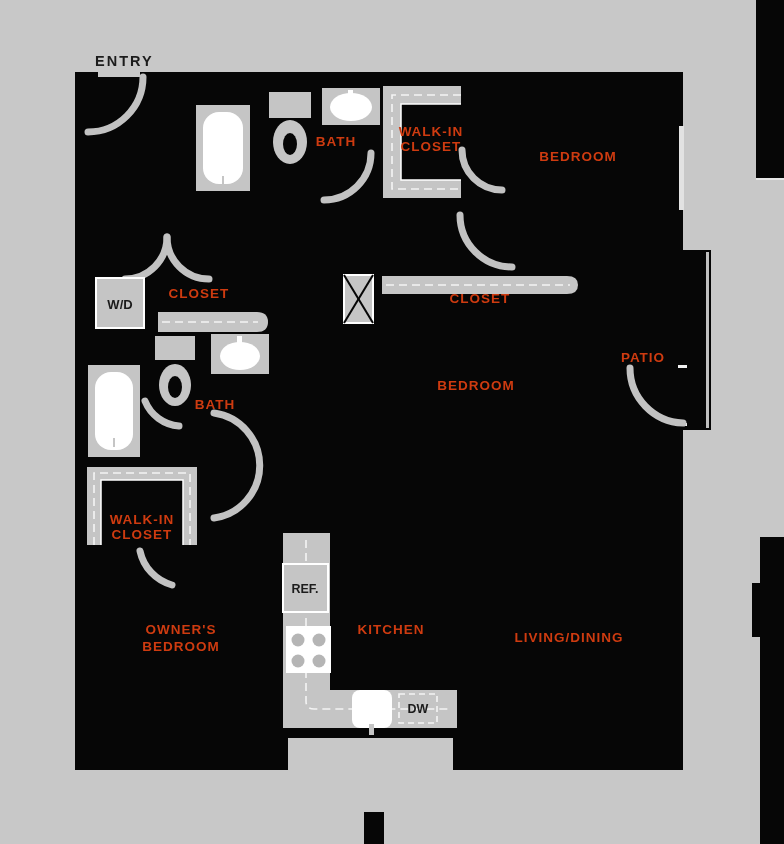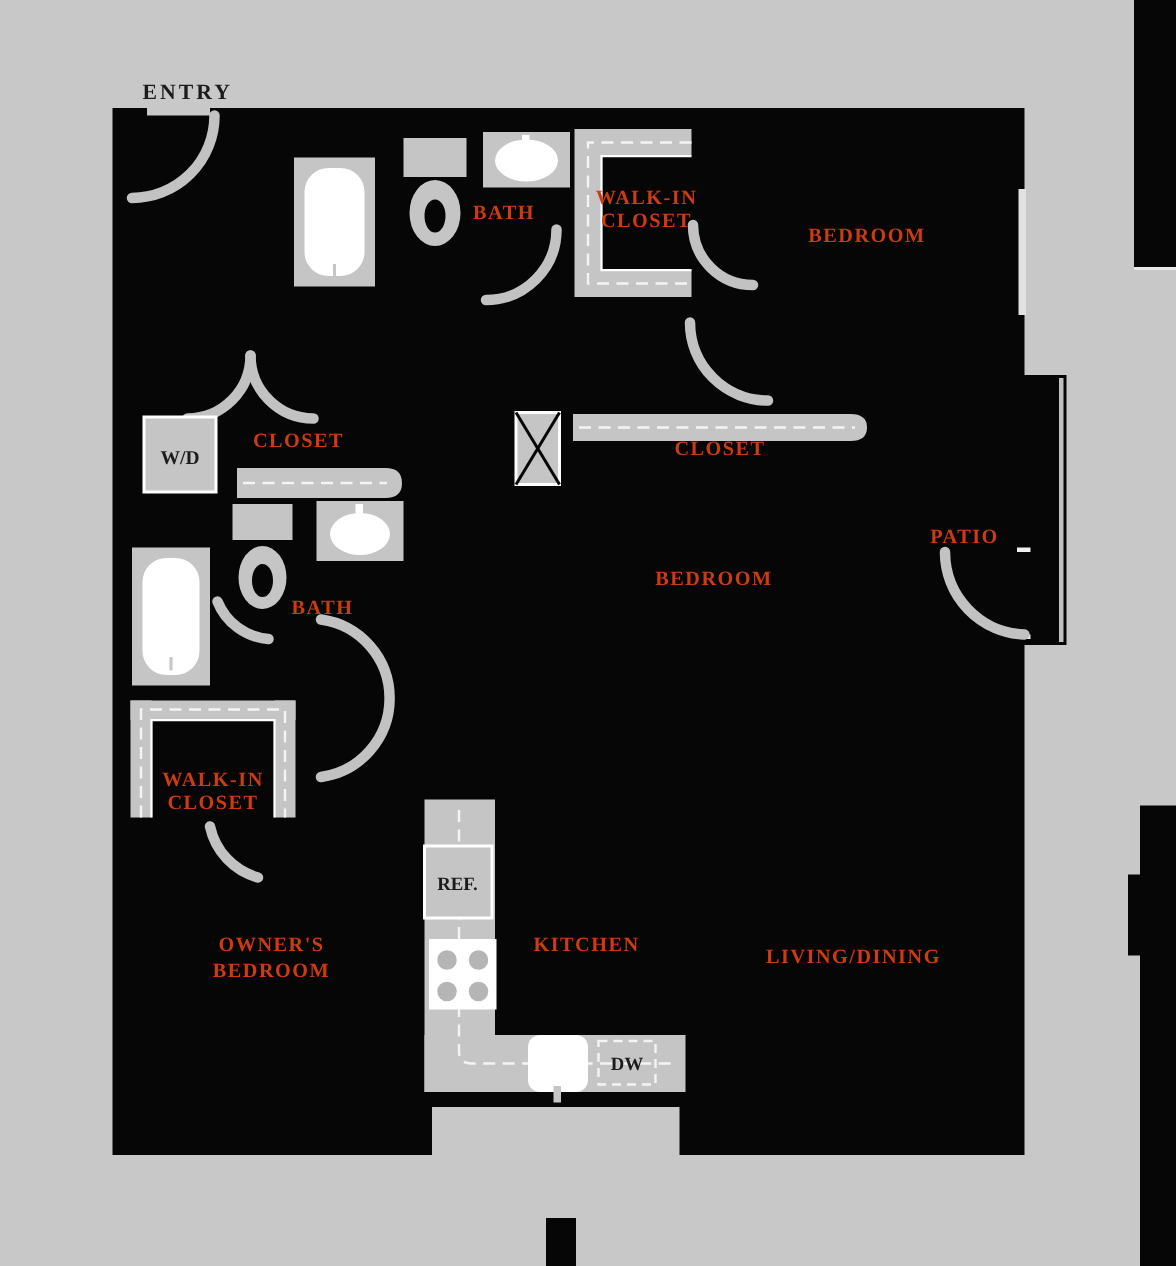--- a/index.html
+++ b/index.html
@@ -1,16 +1,16 @@
 <!DOCTYPE html>
 <html><head>
 <meta charset="utf-8">
 <style>
   html,body{margin:0;padding:0;background:#c8c8c8;}
-  .stage{position:relative;width:784px;height:844px;font-family:Liberation Serif, serif;}
+  .stage{position:relative;width:784px;height:844px;font-family:Liberation Sans, sans-serif;}
   svg{display:block;}
   .bg{fill:#c8c8c8;}
   .floor{fill:#060606;}
   .block{fill:#060606;}
   .fix{fill:#c5c5c5;}
   .fixw{fill:#c5c5c5;stroke:#ffffff;stroke-width:2;}
   .white{fill:#ffffff;}
   .hole{fill:#060606;}
   .burner{fill:#b5b5b5;}
   .arc{fill:none;stroke:#c2c2c2;stroke-width:7;stroke-linecap:round;}

